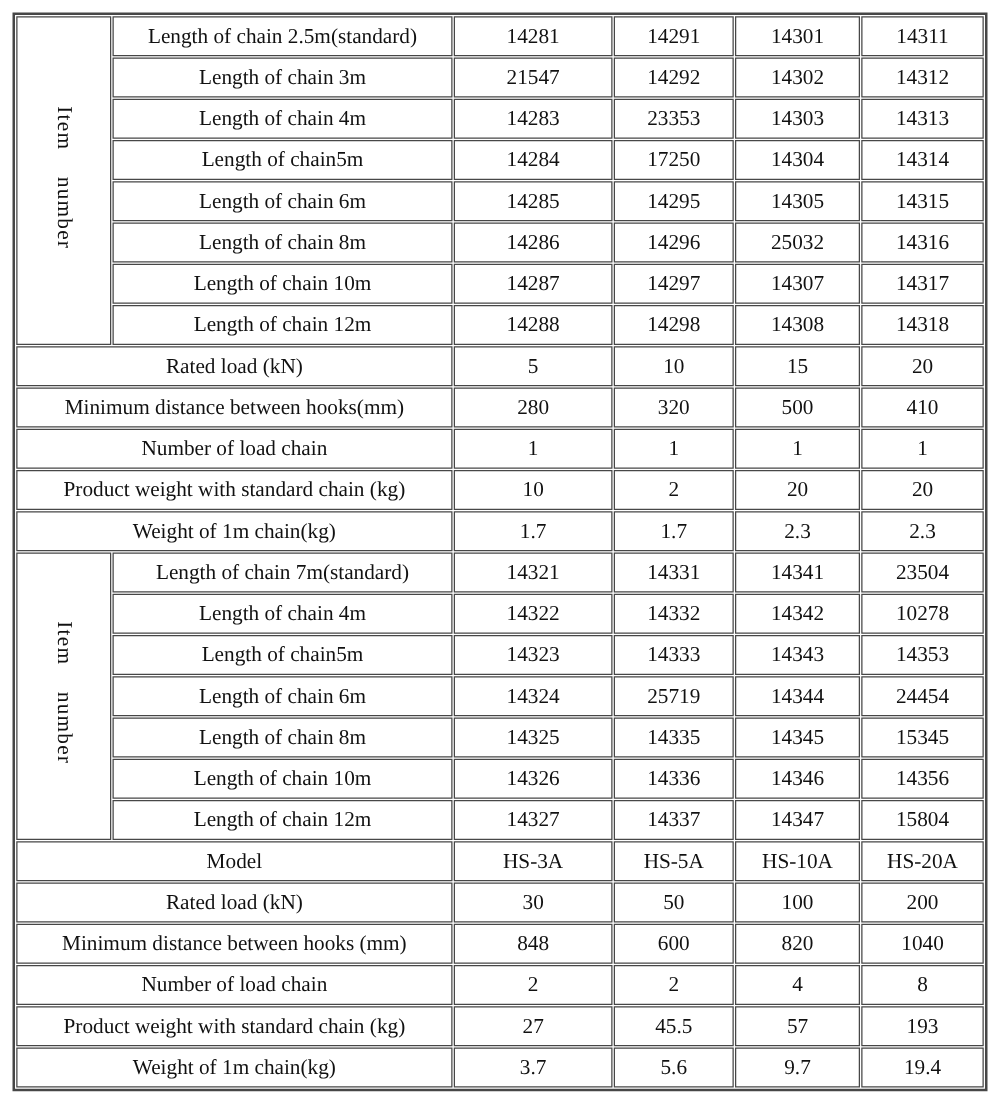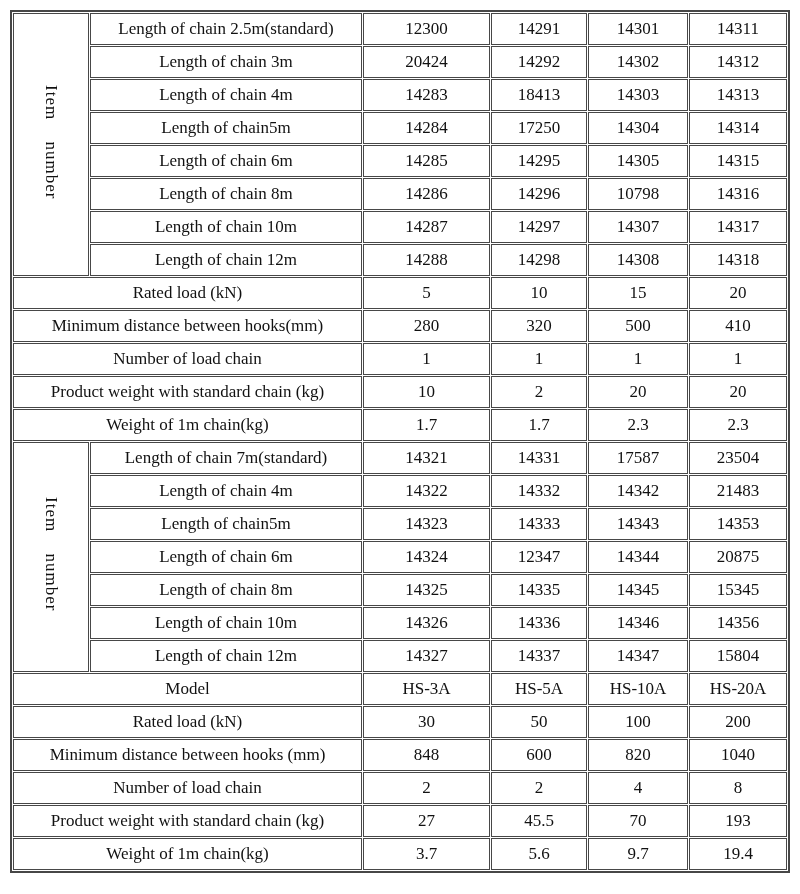--- a/index.html
+++ b/index.html
@@ -64,36 +64,36 @@
       <col style="width:127px">
       <col style="width:96px">
       <col style="width:100px">
       <col style="width:98px">
     </colgroup>
     <tbody>
 
       <tr>
         <td class="item-col" rowspan="8"><span class="vtext">Item number</span></td>
         <td>Length of chain 2.5m(standard)</td>
-        <td>12300</td>
+        <td>14281</td>
         <td>14291</td>
         <td>14301</td>
         <td>14311</td>
       </tr>
       <tr>
         <td>Length of chain 3m</td>
-        <td>20424</td>
+        <td>21547</td>
         <td>14292</td>
         <td>14302</td>
         <td>14312</td>
       </tr>
       <tr>
         <td>Length of chain 4m</td>
         <td>14283</td>
-        <td>18413</td>
+        <td>23353</td>
         <td>14303</td>
         <td>14313</td>
       </tr>
       <tr>
         <td>Length of chain5m</td>
         <td>14284</td>
         <td>17250</td>
         <td>14304</td>
         <td>14314</td>
       </tr>
@@ -101,21 +101,21 @@
         <td>Length of chain 6m</td>
         <td>14285</td>
         <td>14295</td>
         <td>14305</td>
         <td>14315</td>
       </tr>
       <tr>
         <td>Length of chain 8m</td>
         <td>14286</td>
         <td>14296</td>
-        <td>10798</td>
+        <td>25032</td>
         <td>14316</td>
       </tr>
       <tr>
         <td>Length of chain 10m</td>
         <td>14287</td>
         <td>14297</td>
         <td>14307</td>
         <td>14317</td>
       </tr>
       <tr>
@@ -160,43 +160,43 @@
         <td>1.7</td>
         <td>2.3</td>
         <td>2.3</td>
       </tr>
 
       <tr>
         <td class="item-col" rowspan="7"><span class="vtext">Item number</span></td>
         <td>Length of chain 7m(standard)</td>
         <td>14321</td>
         <td>14331</td>
-        <td>17587</td>
+        <td>14341</td>
         <td>23504</td>
       </tr>
       <tr>
         <td>Length of chain 4m</td>
         <td>14322</td>
         <td>14332</td>
         <td>14342</td>
-        <td>21483</td>
+        <td>10278</td>
       </tr>
       <tr>
         <td>Length of chain5m</td>
         <td>14323</td>
         <td>14333</td>
         <td>14343</td>
         <td>14353</td>
       </tr>
       <tr>
         <td>Length of chain 6m</td>
         <td>14324</td>
-        <td>12347</td>
+        <td>25719</td>
         <td>14344</td>
-        <td>20875</td>
+        <td>24454</td>
       </tr>
       <tr>
         <td>Length of chain 8m</td>
         <td>14325</td>
         <td>14335</td>
         <td>14345</td>
         <td>15345</td>
       </tr>
       <tr>
         <td>Length of chain 10m</td>
@@ -238,21 +238,21 @@
         <td colspan="2">Number of load chain</td>
         <td>2</td>
         <td>2</td>
         <td>4</td>
         <td>8</td>
       </tr>
       <tr>
         <td colspan="2">Product weight with standard chain (kg)</td>
         <td>27</td>
         <td>45.5</td>
-        <td>70</td>
+        <td>57</td>
         <td>193</td>
       </tr>
       <tr>
         <td colspan="2">Weight of 1m chain(kg)</td>
         <td>3.7</td>
         <td>5.6</td>
         <td>9.7</td>
         <td>19.4</td>
       </tr>
     </tbody>

